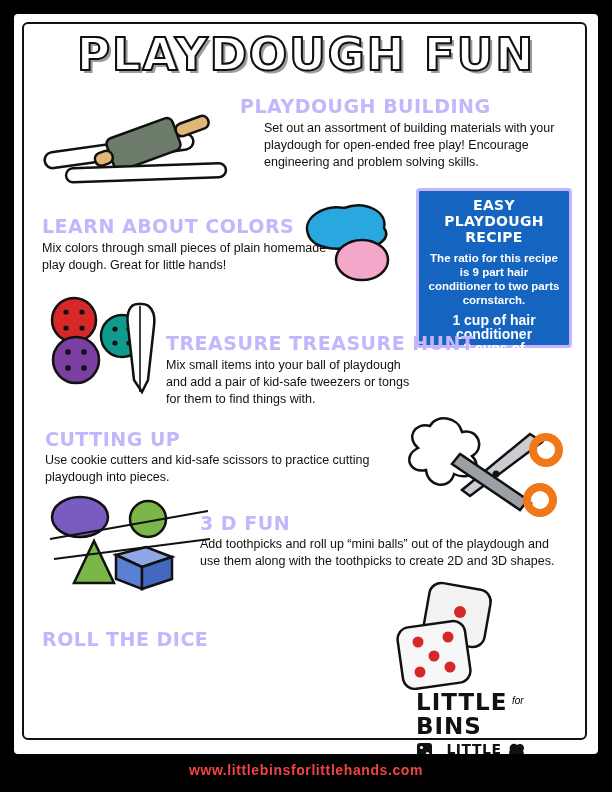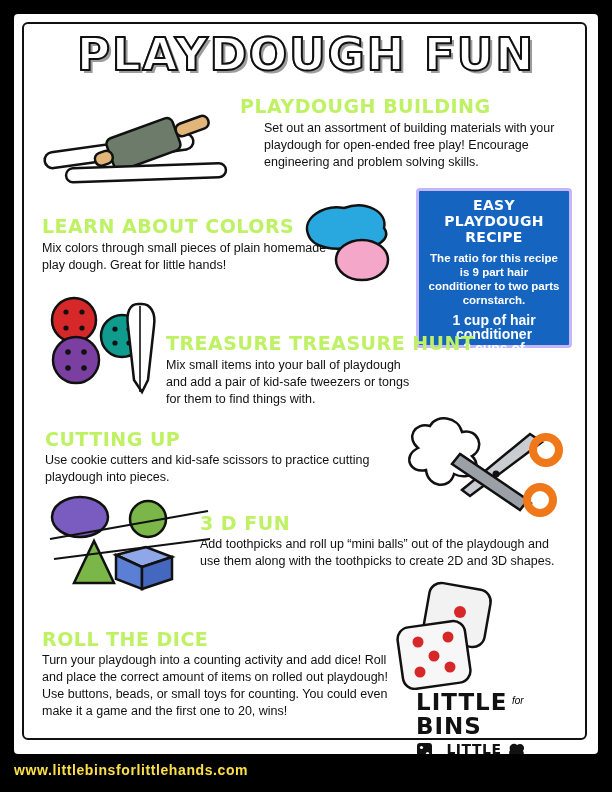--- a/index.html
+++ b/index.html
@@ -57,21 +57,21 @@
       3px 3px 0 #9d9d9d,
       -1px 0 0 #111, 1px 0 0 #111, 0 -1px 0 #111, 0 1px 0 #111;
   }
   
   .head {
     position: absolute;
     font-family: "DejaVu Sans", sans-serif;
     font-weight: bold;
     font-size: 19px;
     letter-spacing: 0.5px;
-    color: #bef264;
+    color: #c4b5fd;
     white-space: nowrap;
   }
   .body-text {
     position: absolute;
     font-family: "Liberation Sans", sans-serif;
     font-size: 12.5px;
     line-height: 17px;
     color: #111111;
   }
   
@@ -122,21 +122,22 @@
     top: 754px;
     width: 584px;
     height: 38px;
     background: #000000;
   }
   .footer-text {
     position: absolute;
     left: 14px;
     top: 762px;
     width: 584px;
-    color: #fde047;
+    text-align: center;
+    color: #ef4444;
     font-family: "Liberation Sans", sans-serif;
     font-weight: bold;
     font-size: 14px;
     letter-spacing: 0.6px;
   }
   
   .logo {
     position: absolute;
     left: 416px;
     top: 690px;
@@ -278,21 +279,20 @@
 
         <path d="M10 44 L168 16" stroke="#111" stroke-width="2.2" fill="none"></path>
         <path d="M14 64 L170 44" stroke="#111" stroke-width="2.2" fill="none"></path>
       </g>
     </svg>
   </div>
   <div class="head" style="left:200px; top:512px;">3 D FUN</div>
   <div class="body-text" style="left:200px; top:536px; width:372px;">Add toothpicks and roll up “mini balls” out of the playdough and use them along with the toothpicks to create 2D and 3D shapes.</div>
 
   <div class="head" style="left:42px; top:628px;">ROLL THE DICE</div>
-  <div class="body-text" style="left:42px; top:652px; width:348px;">Turn your playdough into a counting activity and add dice! Roll and place the correct amount of items on rolled out playdough! Use buttons, beads, or small toys for counting.  You could even make it a game and the first one to 20, wins!</div>
 
   <div class="art" style="left:392px; top:580px; width:120px; height:110px;">
     <svg width="120" height="110" viewBox="0 0 120 110">
       <g stroke="#111" stroke-width="2.5">
         <rect x="34" y="6" width="62" height="58" rx="12" fill="#f2f2f2" transform="rotate(10 65 35)"></rect>
         <circle cx="68" cy="32" r="6" fill="#d62828" stroke="none"></circle>
         <rect x="8" y="44" width="68" height="62" rx="12" fill="#f7f7f7" transform="rotate(-8 42 75)"></rect>
         <g fill="#d62828" stroke="none">
           <circle cx="26" cy="62" r="5.5"></circle>
           <circle cx="56" cy="57" r="5.5"></circle>

